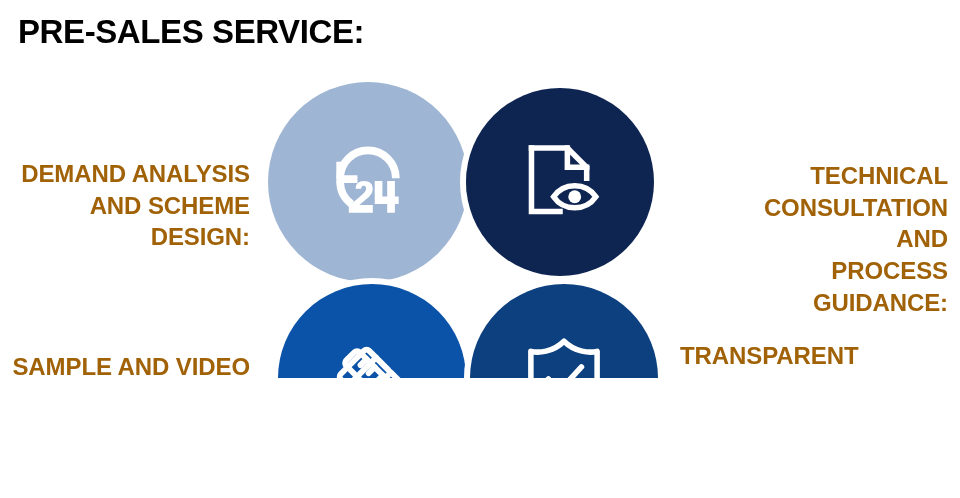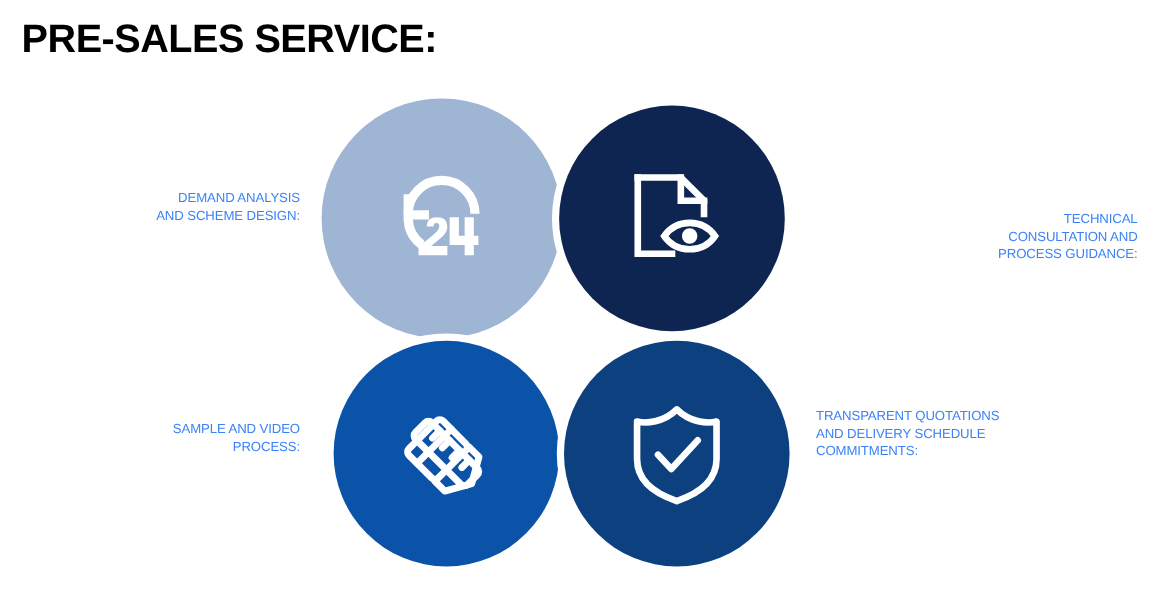--- a/index.html
+++ b/index.html
@@ -7,21 +7,21 @@
     margin: 0;
     padding: 0;
     background: #ffffff;
   }
   body {
     font-family: "Liberation Sans", sans-serif;
   }
   #page {
     position: relative;
     width: 960px;
-    height: 498px;
+    height: 378px;
     background: #ffffff;
     overflow: hidden;
   }
 
   
   #page-title {
     position: absolute;
     left: 18px;
     top: 13px;
     font-size: 33px;
@@ -80,33 +80,33 @@
     display: block;
     width: 96px;
     height: 96px;
   }
   #petal-technical .icon-svg,
   #petal-transparent .icon-svg { width: 92px; height: 92px; }
 
   
   .label {
     position: absolute;
-    font-size: 11px;
-    font-weight: normal;
+    font-size: 24px;
+    font-weight: bold;
     line-height: 1.32;
     letter-spacing: -0.1px;
-    color: #3b82f6;
+    color: #a16207;
     white-space: pre-line;
   }
   .label-right-align { text-align: right; }
   .label-left-align  { text-align: left; }
 
   #label-demand      { left: 10px;  top: 158px; width: 240px; }
   #label-sample      { left: 10px;  top: 351px; width: 240px; }
-  #label-technical   { right: 12px; top: 176px; width: 230px; }
+  #label-technical   { right: 12px; top: 160px; width: 230px; }
   #label-transparent { left: 668px; top: 340px; width: 292px; margin-left: 12px; }
 </style>
 </head>
 <body>
 
 <div id="page">
 
   <div id="page-title">PRE-SALES SERVICE:</div>
 
   <div id="circle-cluster">

